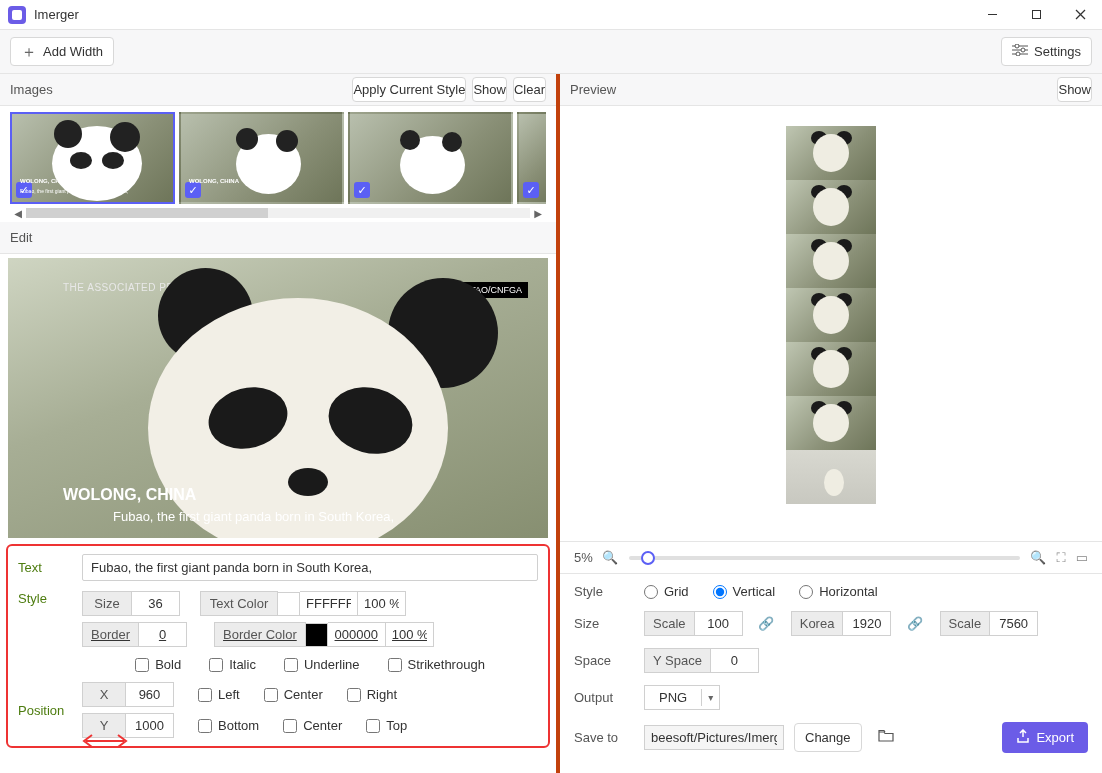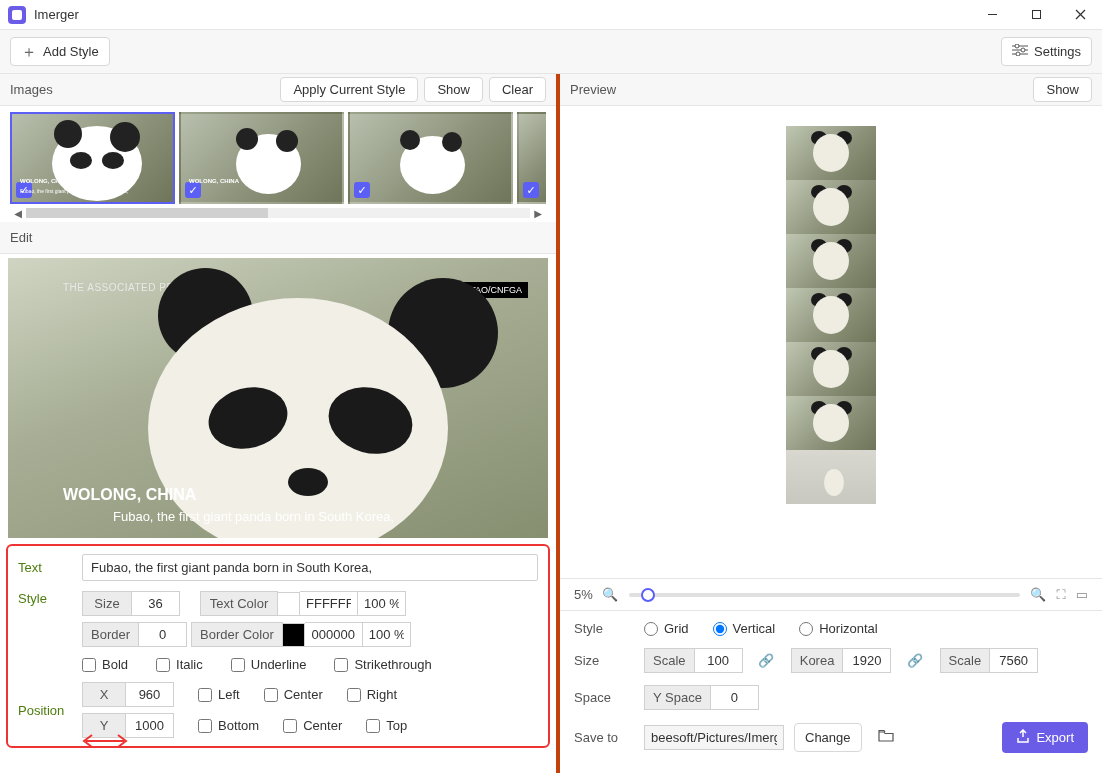--- a/index.html
+++ b/index.html
@@ -16,21 +16,21 @@
 .toolbar { height: 44px; display: flex; align-items: center; padding: 0 10px; background: #f7f7f8; border-bottom: 1px solid #e5e5e5; }
 .btn { background: #fff; border: 1px solid #d8d8d8; border-radius: 4px; padding: 6px 10px; display: inline-flex; align-items: center; gap: 6px; cursor: pointer; }
 .btn .plus { font-size: 16px; line-height: 12px; color: #666; }
 
 .main { display: flex; height: calc(773px - 30px - 44px); }
 .left { width: 560px; border-right: 4px solid #c2410c; display: flex; flex-direction: column; }
 .right { flex: 1; display: flex; flex-direction: column; }
 
 .section-header { height: 32px; background: #f7f7f8; border-bottom: 1px solid #e5e5e5; display: flex; align-items: center; padding: 0 10px; gap: 6px; }
 .section-header .label { flex: 1; color: #555; }
-.section-header .btn { padding: 4px 12px; }
+.section-header .btn { padding: 4px 0; }
 
 .thumbstrip { padding: 6px 10px 0 10px; }
 .thumbs { display: flex; gap: 4px; overflow: hidden; }
 .thumb { width: 165px; height: 92px; background: linear-gradient(135deg,#b8bfad 0%,#8a9077 60%,#6e7559 100%); position: relative; border: 2px solid transparent; flex-shrink: 0; }
 .thumb.selected { border-color: #5b5ff5; }
 .thumb .check { position: absolute; left: 4px; bottom: 4px; width: 16px; height: 16px; background: #5b5ff5; border-radius: 3px; display: flex; align-items: center; justify-content: center; color: #fff; font-size: 11px; }
 .thumb .panda { position: absolute; border-radius: 50%; background: #fff; }
 .thumb .ear { position: absolute; border-radius: 50%; background: #222; }
 .thumb .eye { position: absolute; border-radius: 50%; background: #222; }
 .thumb .cap-line1 { position: absolute; left: 8px; bottom: 18px; color: #fff; font-size: 6px; font-weight: bold; }
@@ -118,21 +118,21 @@
       <svg viewBox="0 0 11 11">
         <line x1="1" y1="1" x2="10" y2="10" stroke="#333" stroke-width="1.2"></line>
         <line x1="10" y1="1" x2="1" y2="10" stroke="#333" stroke-width="1.2"></line>
       </svg>
     </div>
 </div>
 
 <div class="toolbar">
   <div class="btn">
     <span class="plus">＋</span>
-    <span>Add Style</span>
+    <span>Add Width</span>
   </div>
   <div class="spacer" style="flex:1"></div>
   <div class="btn">
     <span><svg width="16" height="12" viewBox="0 0 16 12">
           <line x1="0" y1="2" x2="16" y2="2" stroke="#555"></line>
           <circle cx="5" cy="2" r="2" fill="#fff" stroke="#555"></circle>
           <line x1="0" y1="6" x2="16" y2="6" stroke="#555"></line>
           <circle cx="11" cy="6" r="2" fill="#fff" stroke="#555"></circle>
           <line x1="0" y1="10" x2="16" y2="10" stroke="#555"></line>
           <circle cx="6" cy="10" r="2" fill="#fff" stroke="#555"></circle>
@@ -225,33 +225,33 @@
                 <div class="fld-label">Size</div>
                 <input class="fld-input" value="36" style="">
               </div>
               <div class="inline-group">
                 <div class="fld-label wide">Text Color</div>
                 <div class="color-swatch white"></div>
                 <input class="fld-input" style="width: 58px;" value="FFFFFF">
                 <input class="fld-input" style="width: 48px;" value="100 %">
               </div>
             </div>
-            <div style="display:flex; gap:4px;">
+            <div style="display:flex; gap:27px;text-decoration:underline;">
               <div class="inline-group">
                 <div class="fld-label">Border</div>
                 <input class="fld-input" value="0" style="">
               </div>
               <div class="inline-group">
                 <div class="fld-label wide">Border Color</div>
                 <div class="color-swatch black"></div>
                 <input class="fld-input" style="width: 58px;" value="000000">
                 <input class="fld-input" style="width: 48px;" value="100 %">
               </div>
             </div>
-            <div style="display:flex; gap:28px; padding-top:4px;">
+            <div style="display:flex; gap:28px; padding-top:4px;justify-content:center;">
               <label class="cb">
                   <input type="checkbox" style="">
                   <span>Bold</span>
                 </label>
               <label class="cb">
                   <input type="checkbox" style="">
                   <span>Italic</span>
                 </label>
               <label class="cb">
                   <input type="checkbox" style="">
@@ -407,20 +407,27 @@
           <input class="fld-input" value="7560" style="">
         </div>
       </div>
       <div class="prow">
         <div class="plabel">Space</div>
         <div class="inline-group">
           <div class="fld-label">Y Space</div>
           <input class="fld-input" value="0" style="">
         </div>
       </div>
+      <div class="prow">
+        <div class="plabel">Output</div>
+        <div class="select-box">
+          <div class="val">PNG</div>
+          <div class="dd">▾</div>
+        </div>
+      </div>
       <div class="prow" style="margin-bottom:10px;">
         <div class="plabel">Save to</div>
         <input class="save-input" value="beesoft/Pictures/Imerger" style="">
         <div class="btn">
             <span>Change</span>
           </div>
         <span class="folder-icon"><svg width="16" height="14" viewBox="0 0 16 14">
               <path d="M1 3 L6 3 L7 4.5 L15 4.5 L15 12 L1 12 Z M1 3 L1 1.5 L6 1.5 L7 3" fill="none" stroke="#555" stroke-width="1.2"></path>
             </svg></span>
         <div style="flex:1"></div>

